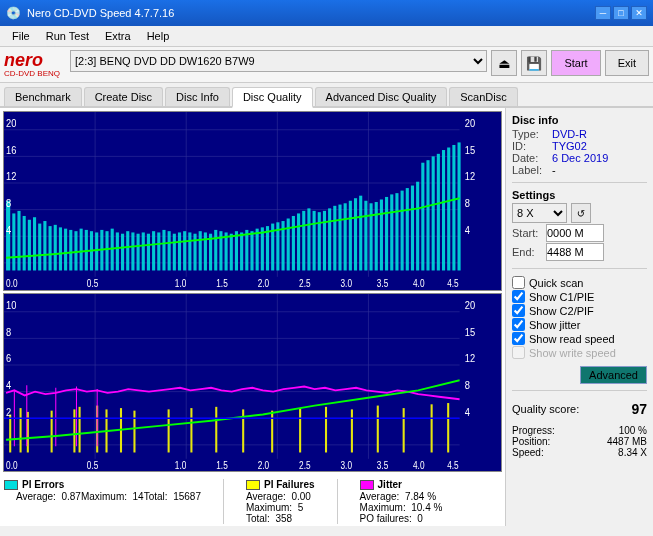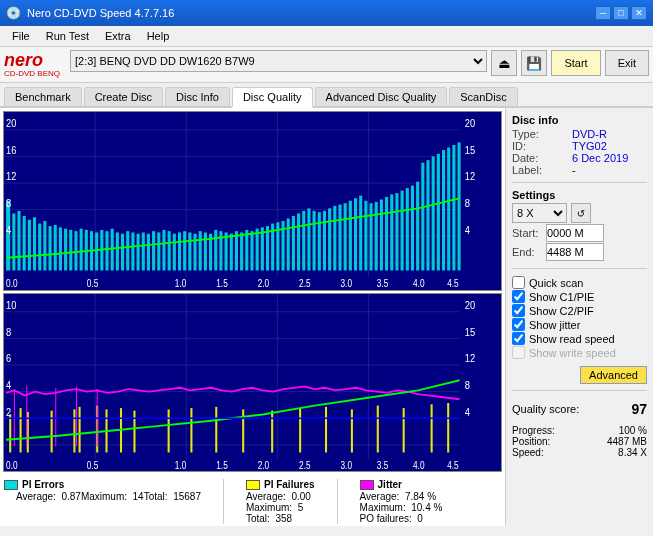--- a/index.html
+++ b/index.html
@@ -86,21 +86,21 @@
       border: 1px solid #aaa;
     }
     .toolbar-btn {
       height: 26px;
       padding: 0 12px;
       font-size: 11px;
       border: 1px solid #aaa;
       background: #e8e8e8;
       cursor: pointer;
     }
-    .toolbar-btn.start { background: #fef9c3; }
+    .toolbar-btn.start { background: #f0abfc; }
     .icon-btn {
       width: 26px;
       height: 26px;
       border: 1px solid #aaa;
       background: #e8e8e8;
       display: flex;
       align-items: center;
       justify-content: center;
       cursor: pointer;
       font-size: 13px;
@@ -178,21 +178,21 @@
     }
     .section-title {
       font-weight: bold;
       margin-bottom: 2px;
     }
     .info-row {
       display: flex;
       gap: 4px;
     }
     .info-key { color: #444; min-width: 36px; }
-    .info-val { color: #0000cc; font-weight: 500; margin-left: 20px; }
+    .info-val { color: #0000cc; font-weight: 500; }
     .info-val.black { color: #000; }
     .divider {
       border-top: 1px solid #ccc;
       margin: 2px 0;
     }
     .settings-row {
       display: flex;
       align-items: center;
       gap: 4px;
     }
@@ -229,21 +229,21 @@
       justify-content: space-between;
       align-items: center;
       margin-top: 4px;
     }
     .quality-score-val {
       font-size: 14px;
       font-weight: bold;
       color: #000;
     }
     .advanced-btn {
-      background: #fde047;
+      background: #0f766e;
       border: 1px solid #8899cc;
       padding: 2px 8px;
       font-size: 11px;
       cursor: pointer;
       align-self: flex-end;
       margin-top: 2px;
     }
     
     .chart-svg {
       position: absolute;

